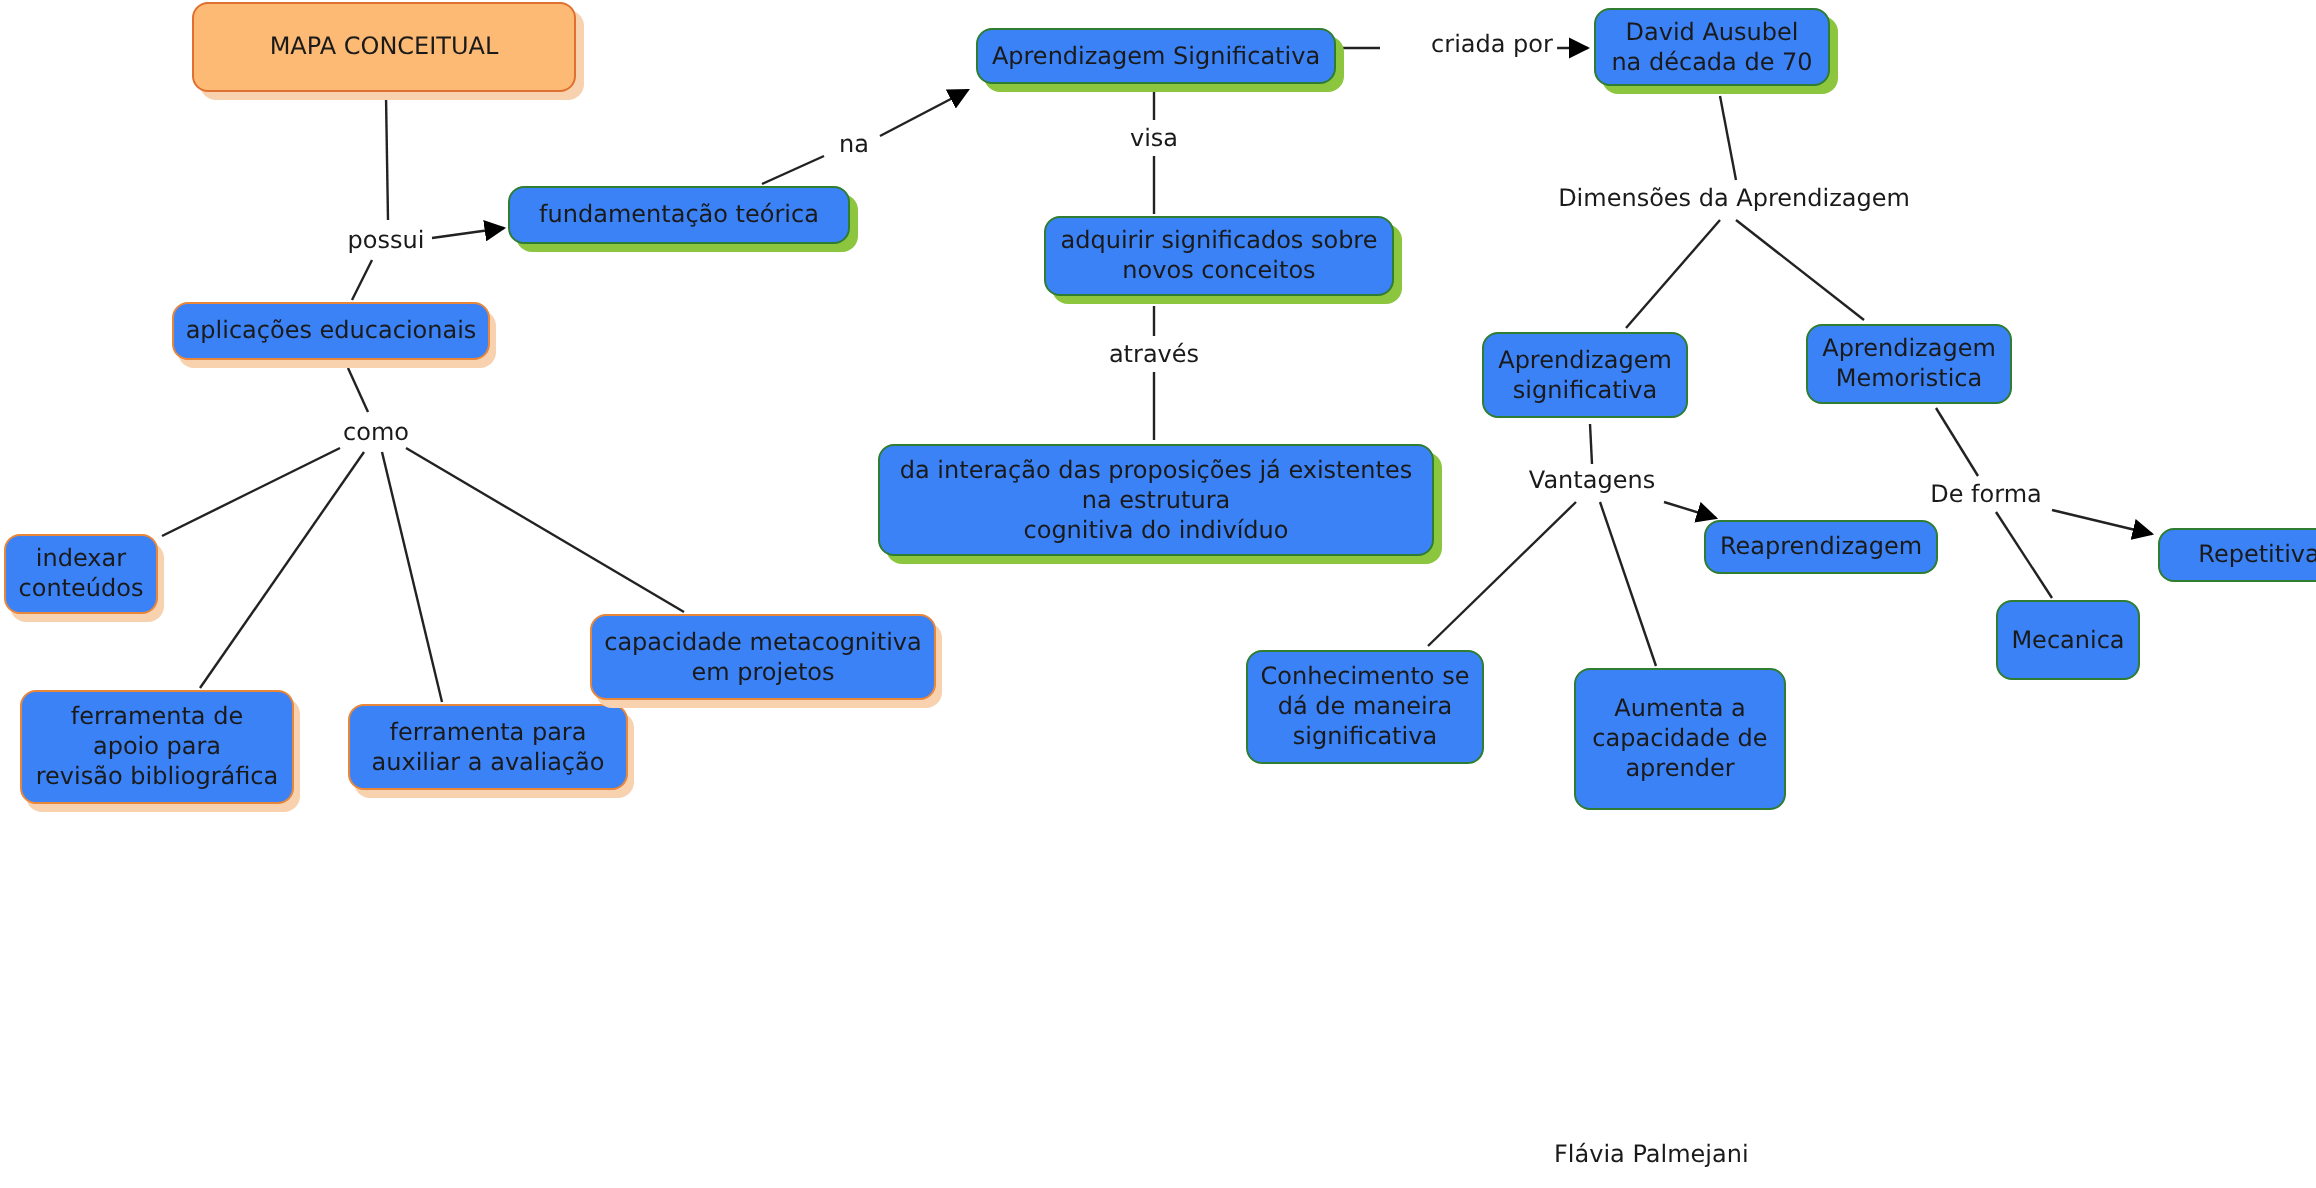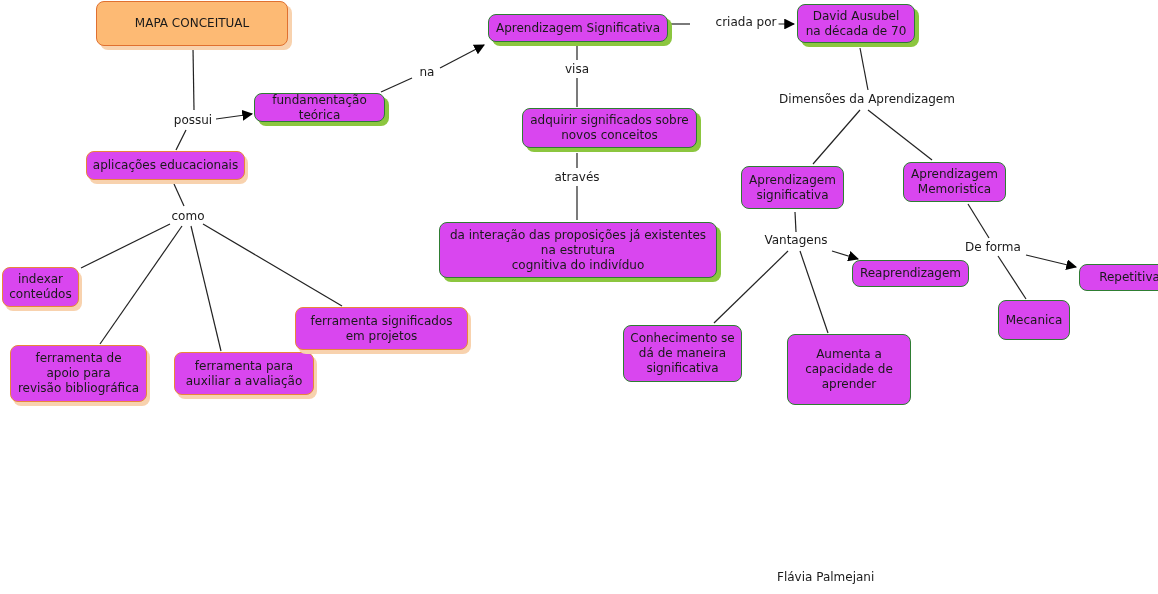--- a/index.html
+++ b/index.html
@@ -1,19 +1,19 @@
 <!DOCTYPE html>
 <html><head>
 <meta charset="utf-8">
 <style>
   html, body { margin:0; padding:0; background:#ffffff; }
   body { width:1158px; height:594px; position:relative; overflow:hidden;
          font-family:"DejaVu Sans", sans-serif; font-size:12px; color:#1a1a1a; }
   #edges { position:absolute; left:0; top:0; width:1158px; height:594px; }
-  .node { position:absolute; box-sizing:border-box; background:#d946ef; border-radius:8px;
+  .node { position:absolute; box-sizing:border-box; background:#3b82f6; border-radius:8px;
           display:flex; align-items:center; justify-content:center; text-align:center;
           line-height:15px; white-space:pre-line; cursor:pointer; }
   .node.orange { border:1.5px solid #e8863a; box-shadow:3px 4px 0 #f8d2ae; }
   .node.green  { border:1.5px solid #2e7d32; }
   .node.green.sh { box-shadow:4px 4px 0 #8cc63f; }
   .node.root { background:#fdba74; border:1.5px solid #e07030; box-shadow:4px 4px 0 #f8d2ae; }
   .lbl { position:absolute; background:#ffffff; padding:0 2px; white-space:nowrap;
          transform:translate(-50%,-50%); line-height:14px; }
   .footer { position:absolute; left:777px; top:570px; }
 </style>
@@ -50,48 +50,48 @@
     <line x1="832" y1="251" x2="858" y2="259" marker-end="url(#arr)"></line>
     <line x1="788" y1="251" x2="714" y2="323"></line>
     <line x1="800" y1="251" x2="828" y2="333"></line>
     <line x1="968" y1="204" x2="989" y2="238"></line>
     <line x1="1026" y1="255" x2="1076" y2="267" marker-end="url(#arr)"></line>
     <line x1="998" y1="256" x2="1026" y2="299"></line>
   </g>
 </svg>
 
 <div class="node root" style="left:96px;top:1px;width:192px;height:45px;">MAPA CONCEITUAL</div>
-<div class="node green sh" style="left:254px;top:93px;width:131px;height:29px;">fundamentação teórica</div>
+<div class="node green sh" style="left:254px;top:93px;width:171px;height:29px;">fundamentação teórica</div>
 <div class="node orange" style="left:86px;top:151px;width:159px;height:29px;">aplicações educacionais</div>
 <div class="node orange" style="left:2px;top:267px;width:77px;height:40px;">indexar
 conteúdos</div>
 <div class="node orange" style="left:10px;top:345px;width:137px;height:57px;">ferramenta de
 apoio para
 revisão bibliográfica</div>
 <div class="node orange" style="left:174px;top:352px;width:140px;height:43px;">ferramenta para
 auxiliar a avaliação</div>
-<div class="node orange" style="left:295px;top:307px;width:173px;height:43px;">ferramenta significados
+<div class="node orange" style="left:295px;top:307px;width:173px;height:43px;">capacidade metacognitiva
 em projetos</div>
 <div class="node green sh" style="left:488px;top:14px;width:180px;height:28px;">Aprendizagem Significativa</div>
 <div class="node green sh" style="left:797px;top:4px;width:118px;height:39px;">David Ausubel
 na década de 70</div>
 <div class="node green sh" style="left:490px;top:108px;width:175px;height:40px;margin-left:32px;">adquirir significados sobre
 novos conceitos</div>
 <div class="node green sh" style="left:439px;top:222px;width:278px;height:56px;">da interação das proposições já existentes
 na estrutura
 cognitiva do indivíduo</div>
 <div class="node green" style="left:741px;top:166px;width:103px;height:43px;">Aprendizagem
 significativa</div>
 <div class="node green" style="left:903px;top:162px;width:103px;height:40px;">Aprendizagem
 Memoristica</div>
 <div class="node green" style="left:852px;top:260px;width:117px;height:27px;">Reaprendizagem</div>
 <div class="node green" style="left:623px;top:325px;width:119px;height:57px;">Conhecimento se
 dá de maneira
 significativa</div>
-<div class="node green" style="left:787px;top:334px;width:124px;height:71px;">Aumenta a
+<div class="node green" style="left:787px;top:334px;width:106px;height:71px;">Aumenta a
 capacidade de
 aprender</div>
 <div class="node green" style="left:1079px;top:264px;width:101px;height:27px;">Repetitiva</div>
 <div class="node green" style="left:998px;top:300px;width:72px;height:40px;">Mecanica</div>
 
 <div class="lbl" style="left:193px;top:120px;">possui</div>
 <div class="lbl" style="left:188px;top:216px;">como</div>
 <div class="lbl" style="left:427px;top:72px;">na</div>
 <div class="lbl" style="left:724px;top:22px;margin-left:22px;">criada por</div>
 <div class="lbl" style="left:577px;top:69px;">visa</div>

